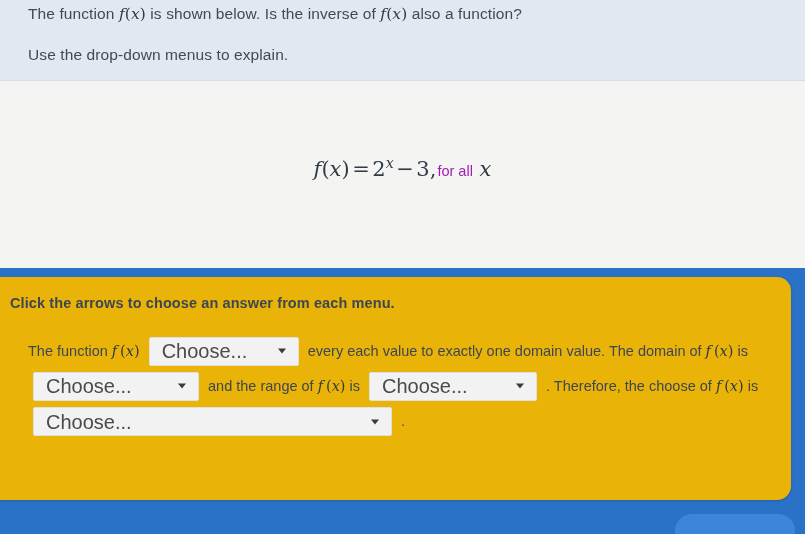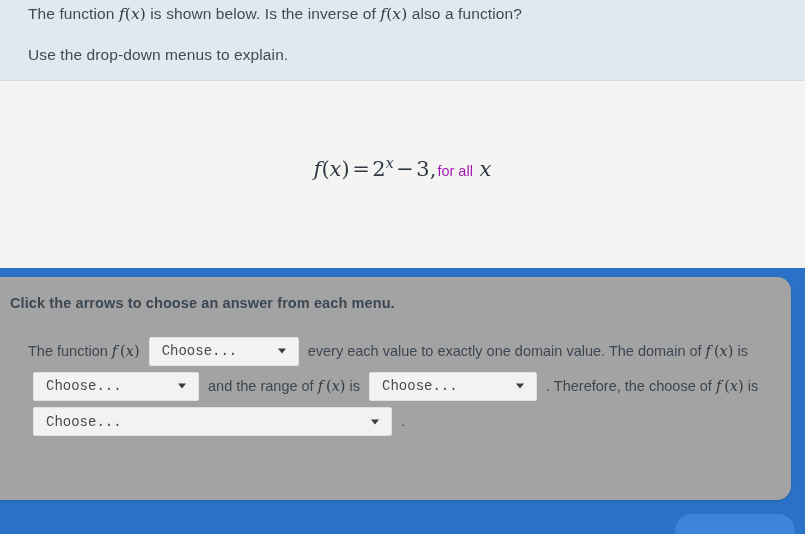--- a/index.html
+++ b/index.html
@@ -62,21 +62,21 @@
   }
   .blue-pill {
     position: absolute; right: 10px; bottom: -14px;
     width: 120px; height: 34px; border-radius: 17px;
     background: #3d85da;
   }
 
   
   .answer-panel {
     position: absolute; left: 0; top: 277px; width: 791px; height: 223px;
-    background: #a3a3a3;
+    background: #eab308;
     border-top-right-radius: 14px;
     border-bottom-right-radius: 14px;
     box-shadow: 0 1px 3px rgba(0,0,0,.18);
   }
   .panel-instruction {
     position: absolute; left: 10px; top: 18px;
     font-size: 14.5px; color: #3d4752; font-weight: 600; letter-spacing: .1px;
   }
 
   .sentence {
@@ -92,22 +92,22 @@
     background: #f2f2f2;
     border: 1px solid #e0e0e0;
     border-radius: 2px;
     position: relative;
     margin: 0 5px;
     cursor: pointer;
   }
   .dd-label {
     position: absolute; left: 12px; top: 50%;
     transform: translateY(-50%);
-    font-size: 14px; color: #4a4a4a;
-    font-family: Liberation Mono, monospace;
+    font-size: 20px; color: #4a4a4a;
+    font-family: Liberation Sans, sans-serif;
     white-space: nowrap;
   }
   .dd-arrow {
     position: absolute; right: 12px; top: 50%;
     transform: translateY(-50%);
     width: 0; height: 0;
     border-left: 4.5px solid transparent;
     border-right: 4.5px solid transparent;
     border-top: 5.5px solid #3b3b3b;
   }

